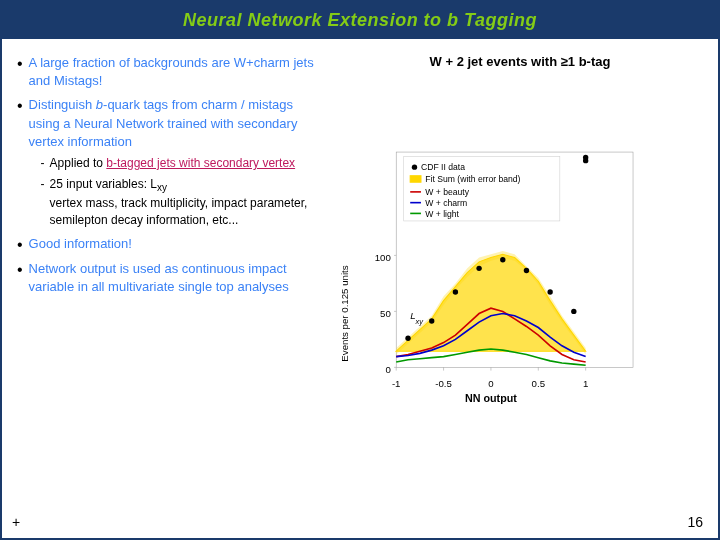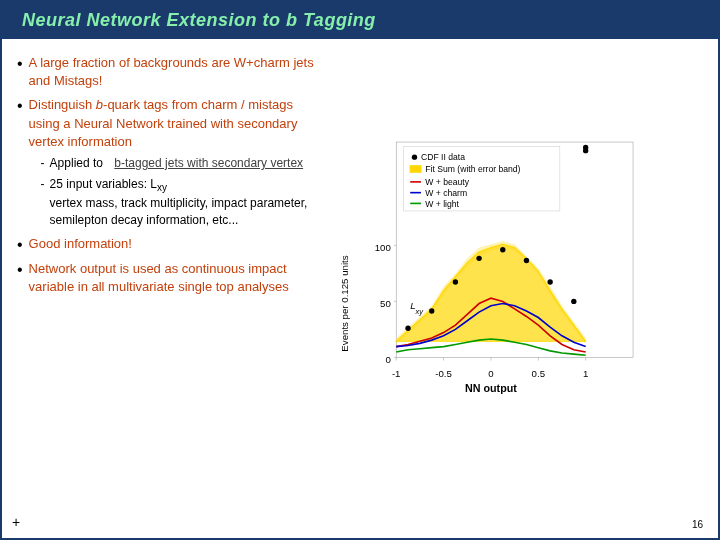--- a/index.html
+++ b/index.html
@@ -16,21 +16,22 @@
     .slide-container {
       width: 720px;
       height: 540px;
       background: #ffffff;
       border: 2px solid #1a3a6b;
       position: relative;
     }
 
     .title-bar {
       background: #1a3a6b;
-      color: #86efac;
+      color: #84cc16;
+      text-align: center;
       padding: 8px 20px;
       font-size: 18px;
       font-style: italic;
       font-weight: bold;
       letter-spacing: 0.5px;
     }
 
     .content-area {
       display: flex;
       padding: 10px 15px;
@@ -53,21 +54,21 @@
       font-size: 13px;
     }
 
     .bullet-dot {
       flex-shrink: 0;
       font-size: 16px;
       line-height: 1.2;
     }
 
     .bullet-text {
-      color: #c2410c;
+      color: #3b82f6;
     }
 
     .bullet-text em {
       font-style: italic;
     }
 
     .sub-bullets {
       margin-top: 4px;
       margin-left: 12px;
       display: flex;
@@ -80,23 +81,22 @@
       gap: 5px;
       font-size: 12px;
       line-height: 1.4;
     }
 
     .sub-bullet-dash {
       flex-shrink: 0;
     }
 
     .highlight-blue {
-      color: #404040;
+      color: #be185d;
       text-decoration: underline;
-      margin-left: 8px;
     }
 
     .right-panel {
       flex: 1;
       display: flex;
       flex-direction: column;
       align-items: center;
       padding-top: 5px;
     }
 
@@ -115,21 +115,21 @@
 
     .chart-svg {
       width: 100%;
       height: 100%;
     }
 
     .page-number {
       position: absolute;
       bottom: 8px;
       right: 15px;
-      font-size: 10px;
+      font-size: 14px;
       color: #000;
     }
 
     .bottom-left-plus {
       position: absolute;
       bottom: 8px;
       left: 10px;
       font-size: 14px;
       color: #000;
     }
@@ -181,20 +181,21 @@
       </div>
 
       <div class="bullet-item">
         <span class="bullet-dot">•</span>
         <span class="bullet-text">Network output is used as continuous impact variable in all multivariate single top analyses</span>
       </div>
 
     </div>
 
     <div class="right-panel">
+      <div class="chart-title">W + 2 jet events with ≥1 b-tag</div>
 
       <div class="chart-container">
         <svg class="chart-svg" viewBox="0 0 340 280">
 
           <rect x="55" y="10" width="220" height="200" fill="#fff" stroke="#999" stroke-width="0.5"></rect>
 
           <text transform="translate(10, 160) rotate(-90)" font-size="9" text-anchor="middle" fill="#000">Events per 0.125 units</text>
 
           <text x="50" y="215" font-size="9" text-anchor="end" fill="#000">0</text>
           <line x1="53" y1="210" x2="55" y2="210" stroke="#999" stroke-width="0.5"></line>

